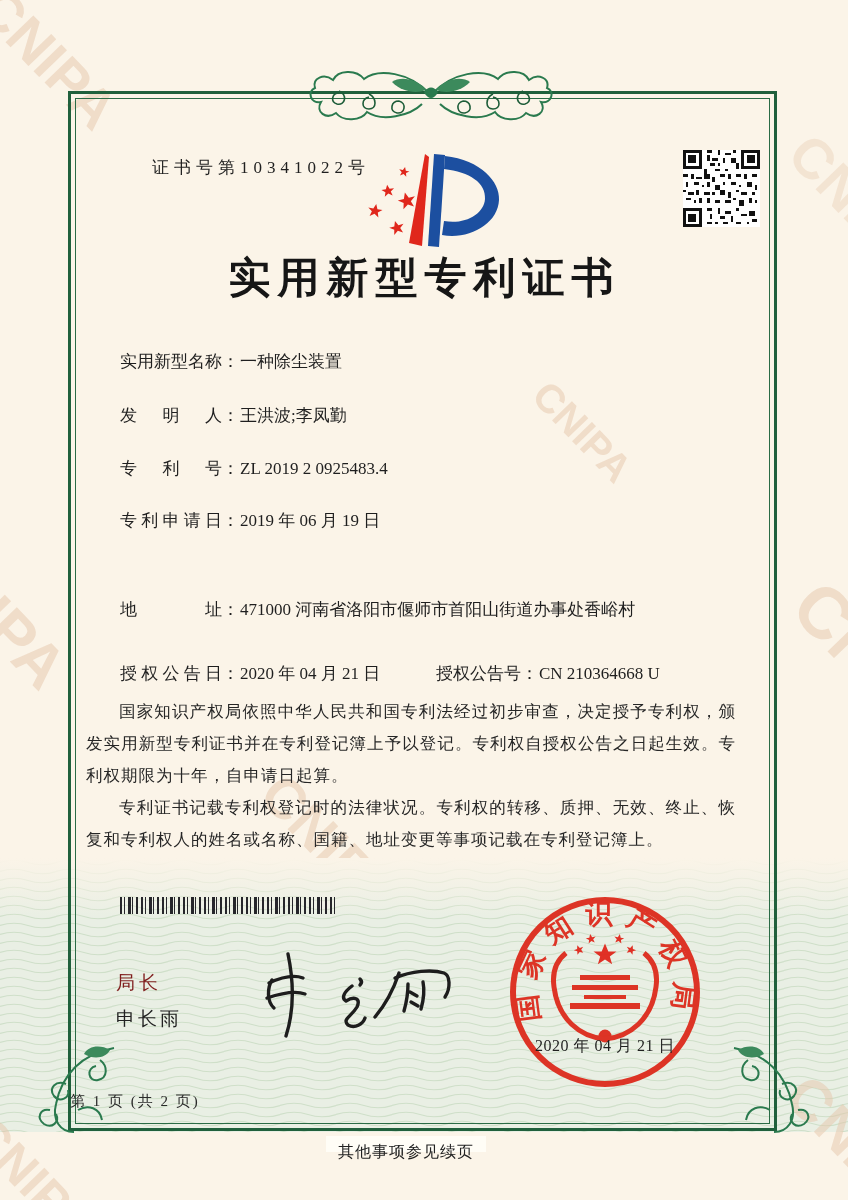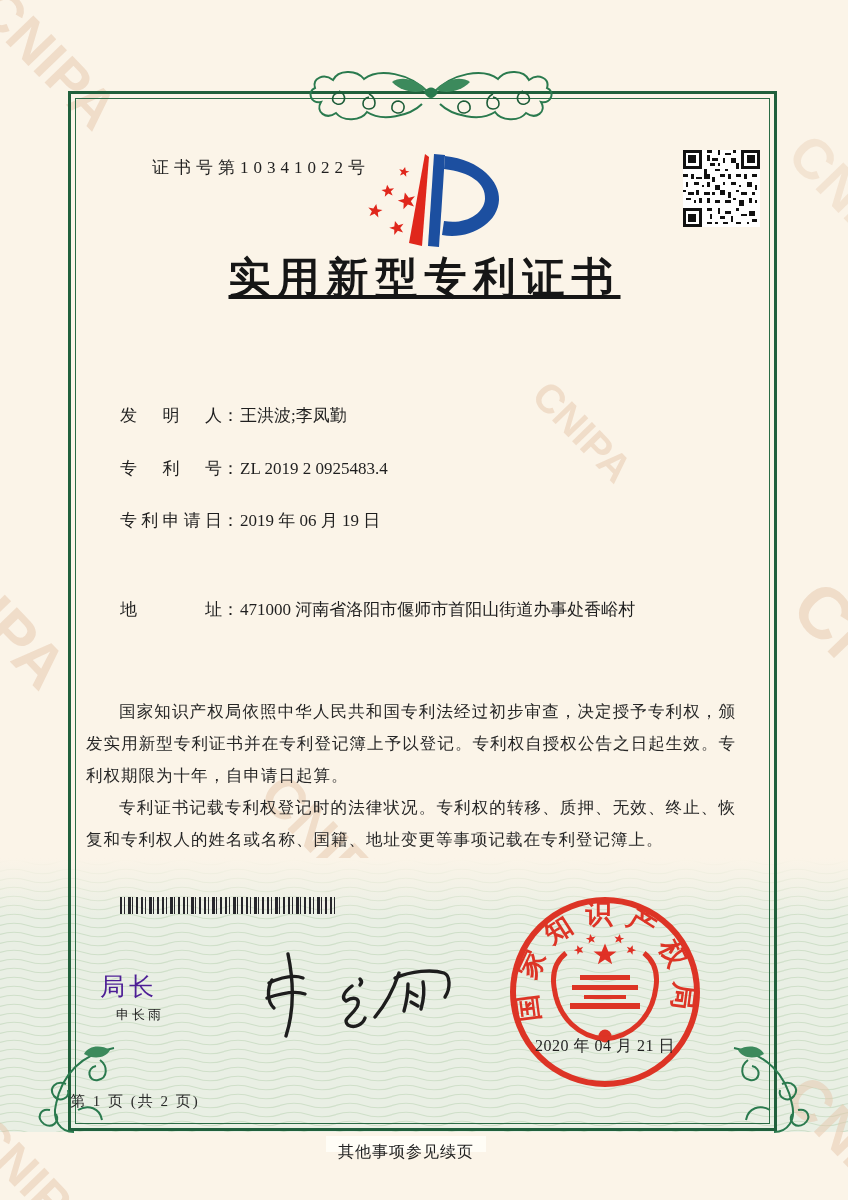--- a/index.html
+++ b/index.html
@@ -24,37 +24,37 @@
     border:3px solid #20603c; z-index:3; }
   .border-inner { position:absolute; left:75px; top:98px; width:695px; height:1026px;
     border:1px solid #2a6b45; z-index:3; }
   .orn { position:absolute; z-index:4; }
   
   .content { position:absolute; inset:0; z-index:5; }
   .cert-no { position:absolute; left:120px; top:156px; font-size:17px; letter-spacing:5px;margin-left:32px; }
   .logo { position:absolute; left:352px; top:140px; }
   .qr { position:absolute; left:683px; top:150px; }
   .title { position:absolute; left:70px; top:250px; width:709px; text-align:center;
-    font-size:42px; font-weight:bold; letter-spacing:7px; color:#161616;text-decoration:underline; }
+    font-size:42px; font-weight:bold; letter-spacing:7px; color:#161616; }
   .row { position:absolute; left:120px; font-size:17px; white-space:nowrap; }
   .lab { display:inline-block; width:102px; text-align:justify; text-align-last:justify; vertical-align:bottom; }
   .colon { display:inline-block; width:18px; }
   .row2-group { position:absolute; left:316px; top:0; white-space:nowrap; }
   .paras { position:absolute; left:86px; top:696px; width:650px; font-size:16.5px;
     line-height:32px; letter-spacing:1px; text-align:justify; color:#262626; }
   .paras p { text-indent:2em; }
   .barcode { position:absolute; left:120px; top:897px; width:218px; height:17px; z-index:5;
     background:repeating-linear-gradient(90deg,
       #26262b 0 2px, transparent 2px 4px,
       #26262b 4px 5px, transparent 5px 8px,
       #26262b 8px 11px, transparent 11px 12px,
       #26262b 12px 13px, transparent 13px 16px,
       #26262b 16px 18px, transparent 18px 21px); }
-  .sig-title { position:absolute; left:100px; top:970px; font-size:25px; letter-spacing:4px; color:#4c1d95; }
-  .sig-name  { position:absolute; left:116px; top:1006px; font-size:13px; letter-spacing:3px; color:#222; }
+  .sig-title { position:absolute; left:116px; top:970px; font-size:19px; letter-spacing:4px; color:#7f1d1d; }
+  .sig-name  { position:absolute; left:116px; top:1006px; font-size:19px; letter-spacing:3px; color:#222; }
   .signature { position:absolute; left:248px; top:936px; }
   .seal { position:absolute; left:506px; top:893px; opacity:0.95; }
   .page-num { position:absolute; left:70px; top:1092px; width:670px; text-align:left;
     font-size:15px; letter-spacing:2px; color:#2a2a2a; }
   .cont-box { position:absolute; left:326px; top:1136px; width:160px; height:16px;
     background:#fffdf6; text-align:center; line-height:32px; font-size:16px; z-index:6;
     color:#222; letter-spacing:1px; }
 </style>
 </head>
 <body>
@@ -225,31 +225,40 @@
           <rect x="12" y="27" width="1" height="1"></rect>
         <rect x="15" y="27" width="2" height="1"></rect>
           <rect x="20" y="27" width="2" height="1"></rect>
           <rect x="24" y="27" width="1" height="1"></rect>
           <rect x="26" y="26" width="2" height="1"></rect>
       </g>
     </svg>
 
     <div class="title">实用新型专利证书</div>
 
+    <div class="row" style="top:350px;">
+      <span class="lab">实用新型名称</span><span class="colon">：</span><span>一种除尘装置</span>
+    </div>
     <div class="row" style="top:404px;">
       <span class="lab">发明人</span><span class="colon">：</span><span>王洪波;李凤勤</span>
     </div>
     <div class="row" style="top:457px;">
       <span class="lab">专利号</span><span class="colon">：</span><span>ZL 2019 2 0925483.4</span>
     </div>
     <div class="row" style="top:509px;">
       <span class="lab">专利申请日</span><span class="colon">：</span><span>2019 年 06 月 19 日</span>
     </div>
     <div class="row" style="top:598px;">
       <span class="lab">地址</span><span class="colon">：</span><span>471000 河南省洛阳市偃师市首阳山街道办事处香峪村</span>
+    </div>
+    <div class="row" style="top:662px;">
+      <span class="lab">授权公告日</span><span class="colon">：</span><span>2020 年 04 月 21 日</span>
+      <span class="row2-group">
+        <span>授权公告号</span><span class="colon">：</span><span>CN 210364668 U</span>
+      </span>
     </div>
 
     <div class="paras">
       <p>国家知识产权局依照中华人民共和国专利法经过初步审查，决定授予专利权，颁发实用新型专利证书并在专利登记簿上予以登记。专利权自授权公告之日起生效。专利权期限为十年，自申请日起算。</p>
       <p>专利证书记载专利权登记时的法律状况。专利权的转移、质押、无效、终止、恢复和专利权人的姓名或名称、国籍、地址变更等事项记载在专利登记簿上。</p>
     </div>
 
     <div class="barcode"></div>
 
     <div class="sig-title">局长</div>

